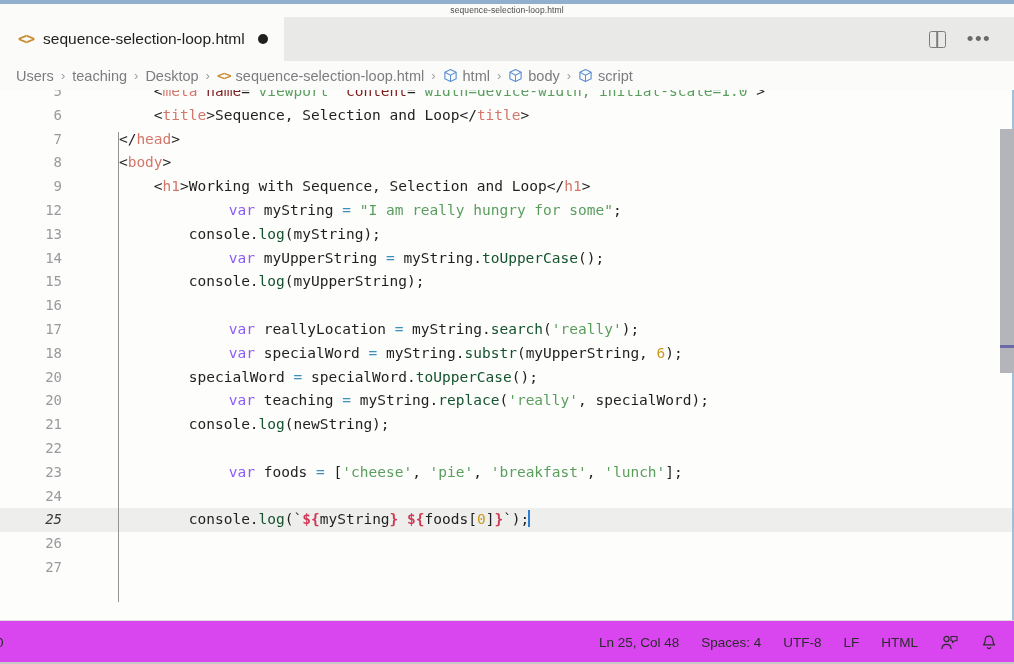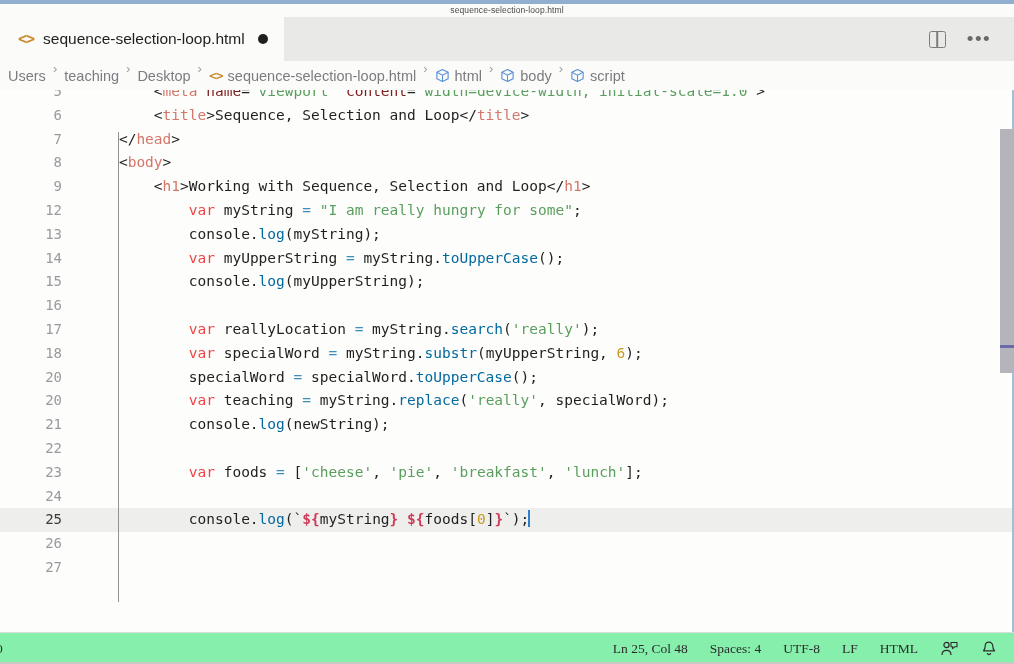--- a/index.html
+++ b/index.html
@@ -118,21 +118,22 @@
   }
 
   
   .breadcrumb {
     position: absolute;
     top: 61px; left: 0;
     width: 1006px;
     height: 29px;
     background: #fbfbfa;
     display: flex;
-    padding-left: 8px;
+    align-items: center;
+    padding-left: 16px;
     font-size: 14.5px;
     color: #7c7c80;
     white-space: nowrap;
     overflow: hidden;
   }
   .bc-item {
     display: inline-flex;
     align-items: center;
     gap: 5px;
     cursor: pointer;
@@ -179,42 +180,42 @@
   }
   .row.active { background: #eeeeec; }
   .ln {
     position: absolute;
     left: 0; top: 0;
     width: 62px;
     text-align: right;
     color: #9a9a9e;
     font-size: 14px;
   }
-  .row.active .ln { color: #3a3a3a; }
+  .row.active .ln { color: #3a3a3a; font-style: italic; }
   .code {
     position: absolute;
     left: 84px; top: 0;
     color: #1f1f1f;
   }
 
   
   .guide {
     position: absolute;
     width: 1px;
     background: #dcdcda;
   }
   .guide.active { background: #939393; }
 
   
   .tag    { color: #d4766a; }
   .attr   { color: #7f1d1d; }
   .str    { color: #5a9e5e; }
   .punct  { color: #1f1f1f; }
-  .kw     { color: #ef4444; }
-  .fn     { color: #0369a1; }
+  .kw     { color: #8b5cf6; margin-left: 40px; }
+  .fn     { color: #14532d; }
   .num    { color: #c99a1e; }
   .tpl    { color: #cf3a57; font-weight: 600; }
   .op     { color: #3b8fbd; }
 
   .cursor {
     display: inline-block;
     width: 1.5px;
     height: 17px;
     background: #2f7fd1;
     vertical-align: -3px;
@@ -247,28 +248,27 @@
     top: 90px; right: 0;
     width: 2px; height: 542px;
     background: #9ec0d8;
   }
 
   
   .statusbar {
     position: absolute;
     bottom: 0; left: 0;
     width: 1014px;
-    height: 32px;
-    background: #86efac;
+    height: 44px;
+    background: #d946ef;
     border-top: 1px solid #dcdcda;
     display: flex;
     align-items: center;
     font-size: 13.5px;
     color: #2c2c2c;
-    font-family: Liberation Serif, serif;
   }
   .sb-left {
     display: flex; align-items: center;
     padding-left: 0;
     overflow: hidden;
   }
   .sb-left .sb-item { margin-left: -4px; }
   .sb-right {
     margin-left: auto;
     display: flex;

